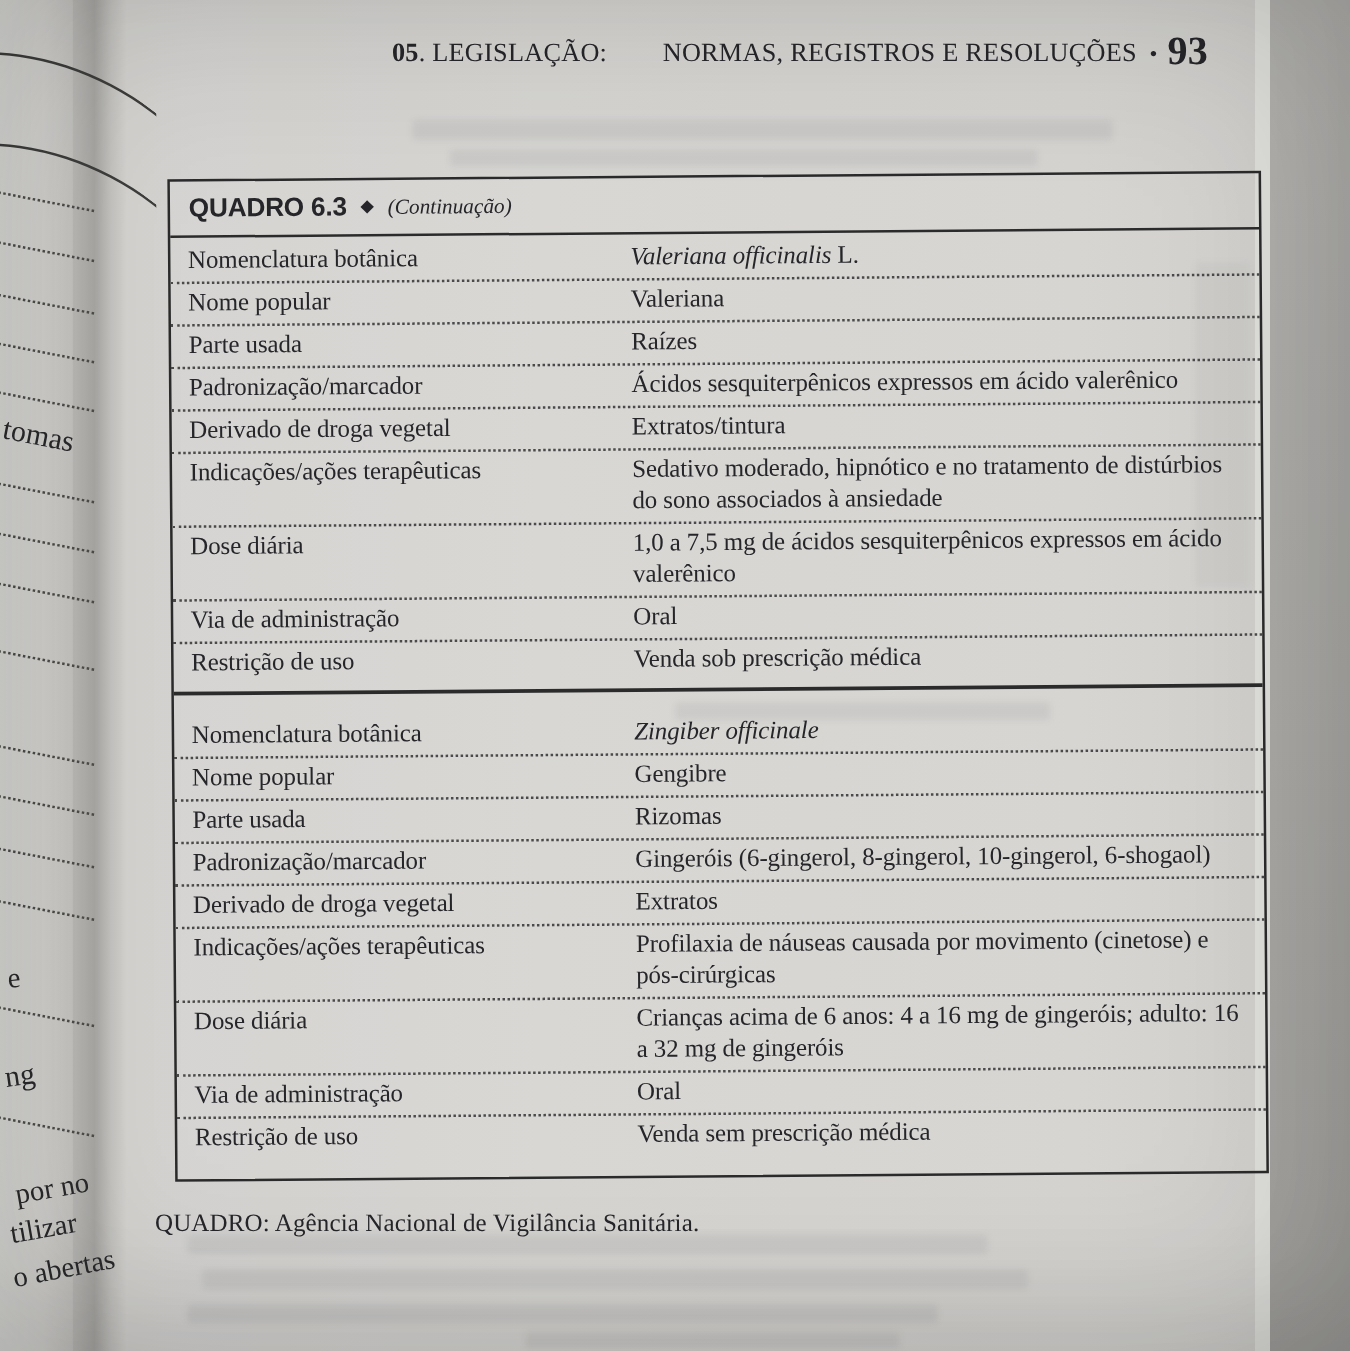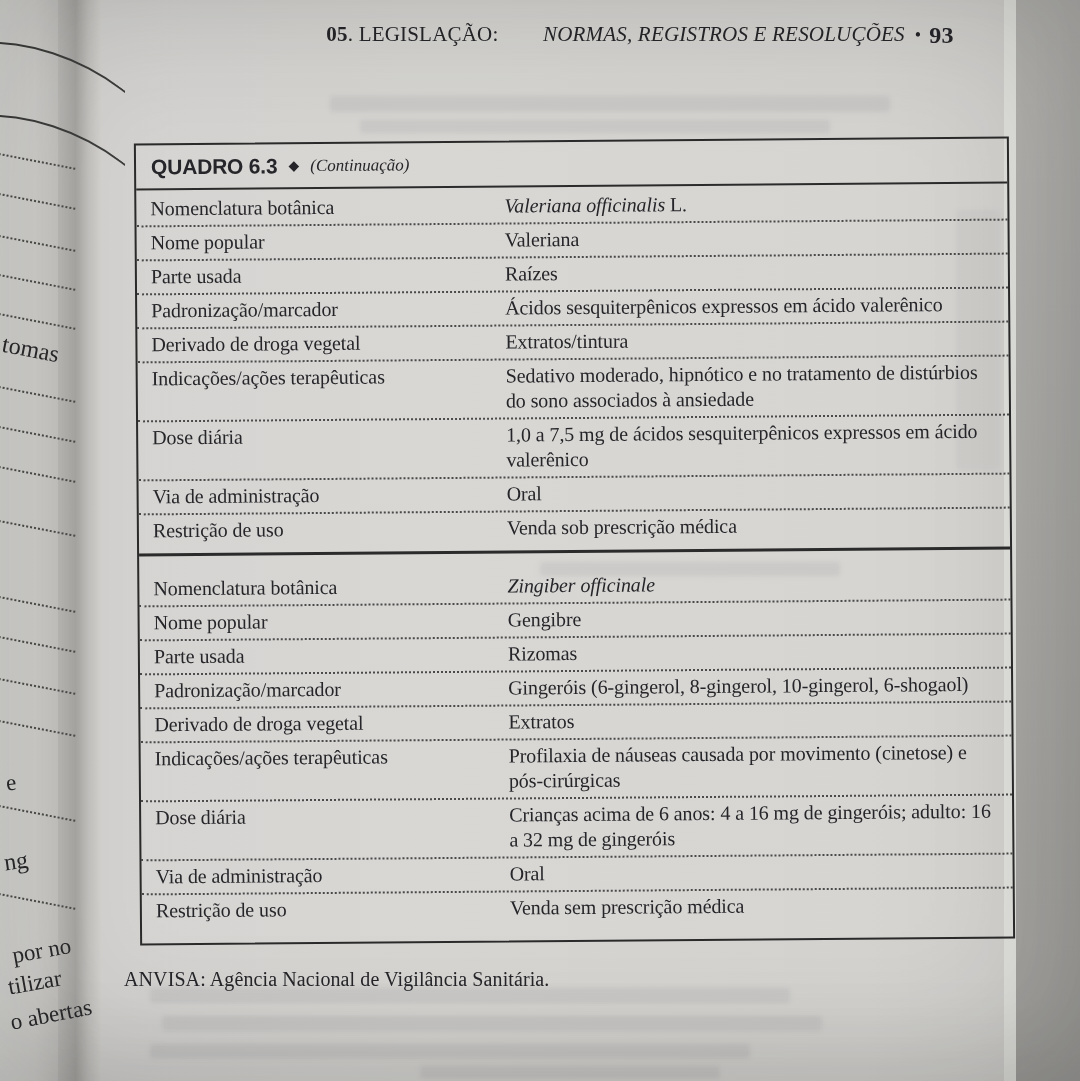--- a/index.html
+++ b/index.html
@@ -24,23 +24,23 @@
   .curl-top1{left:-180px;top:55px;width:400px;height:330px;border-top-color:#3d3d3c;transform:rotate(37deg);}
   .curl-top2{left:-180px;top:128px;width:400px;height:330px;border-top-color:#3d3d3c;transform:rotate(37deg);}
   .curl-bottom{left:-70px;top:990px;width:290px;height:130px;border-bottom-color:#3d3d3c;transform:rotate(-9deg);}
   .dotline{position:absolute;left:-6px;width:82px;border-top:2.5px dotted #4c4c4a;transform:rotate(11deg);}
   .frag{position:absolute;font-size:23px;color:#2a2a2c;white-space:nowrap;}
 
   
   .page-header{position:absolute;left:280px;top:22px;width:720px;text-align:center;
     font-size:21px;letter-spacing:0.2px;white-space:nowrap;}
   .page-header .num{font-weight:700;}
-  .page-header .ital{font-style:italic;margin-left:39px;}
+  .page-header .ital{margin-left:39px;}
   .page-header .bullet{margin:0 8px 0 10px;font-size:18px;}
-  .page-header .pageno{font-size:24px;font-weight:700;vertical-align:-2px;margin-top:20px;}
+  .page-header .pageno{font-size:32px;font-weight:700;vertical-align:-2px;margin-top:20px;}
 
   
   .quadro{position:absolute;left:137px;top:140px;width:871px;
     border:2.5px solid #2b2b2b;transform:rotate(-0.45deg);
     background:rgba(255,255,255,0.05);}
   .quadro-title{display:flex;align-items:center;gap:11px;
     padding:10px 15px 9px;border-bottom:2px solid #2b2b2b;}
   .qt-label{font-family:"Liberation Sans","DejaVu Sans",sans-serif;font-weight:700;
     font-size:21px;letter-spacing:-0.2px;}
   .qt-marker{font-size:14px;line-height:1;}
@@ -191,15 +191,15 @@
         <div class="cell label">Via de administração</div>
         <div class="cell value">Oral</div>
       </div>
       <div class="row">
         <div class="cell label">Restrição de uso</div>
         <div class="cell value">Venda sem prescrição médica</div>
       </div>
     </div>
   </div>
 
-  <div class="footnote">ANVISA: Agência Nacional de Vigilância Sanitária.</div>
+  <div class="footnote">QUADRO: Agência Nacional de Vigilância Sanitária.</div>
 
 </div>
 
 </body></html>

